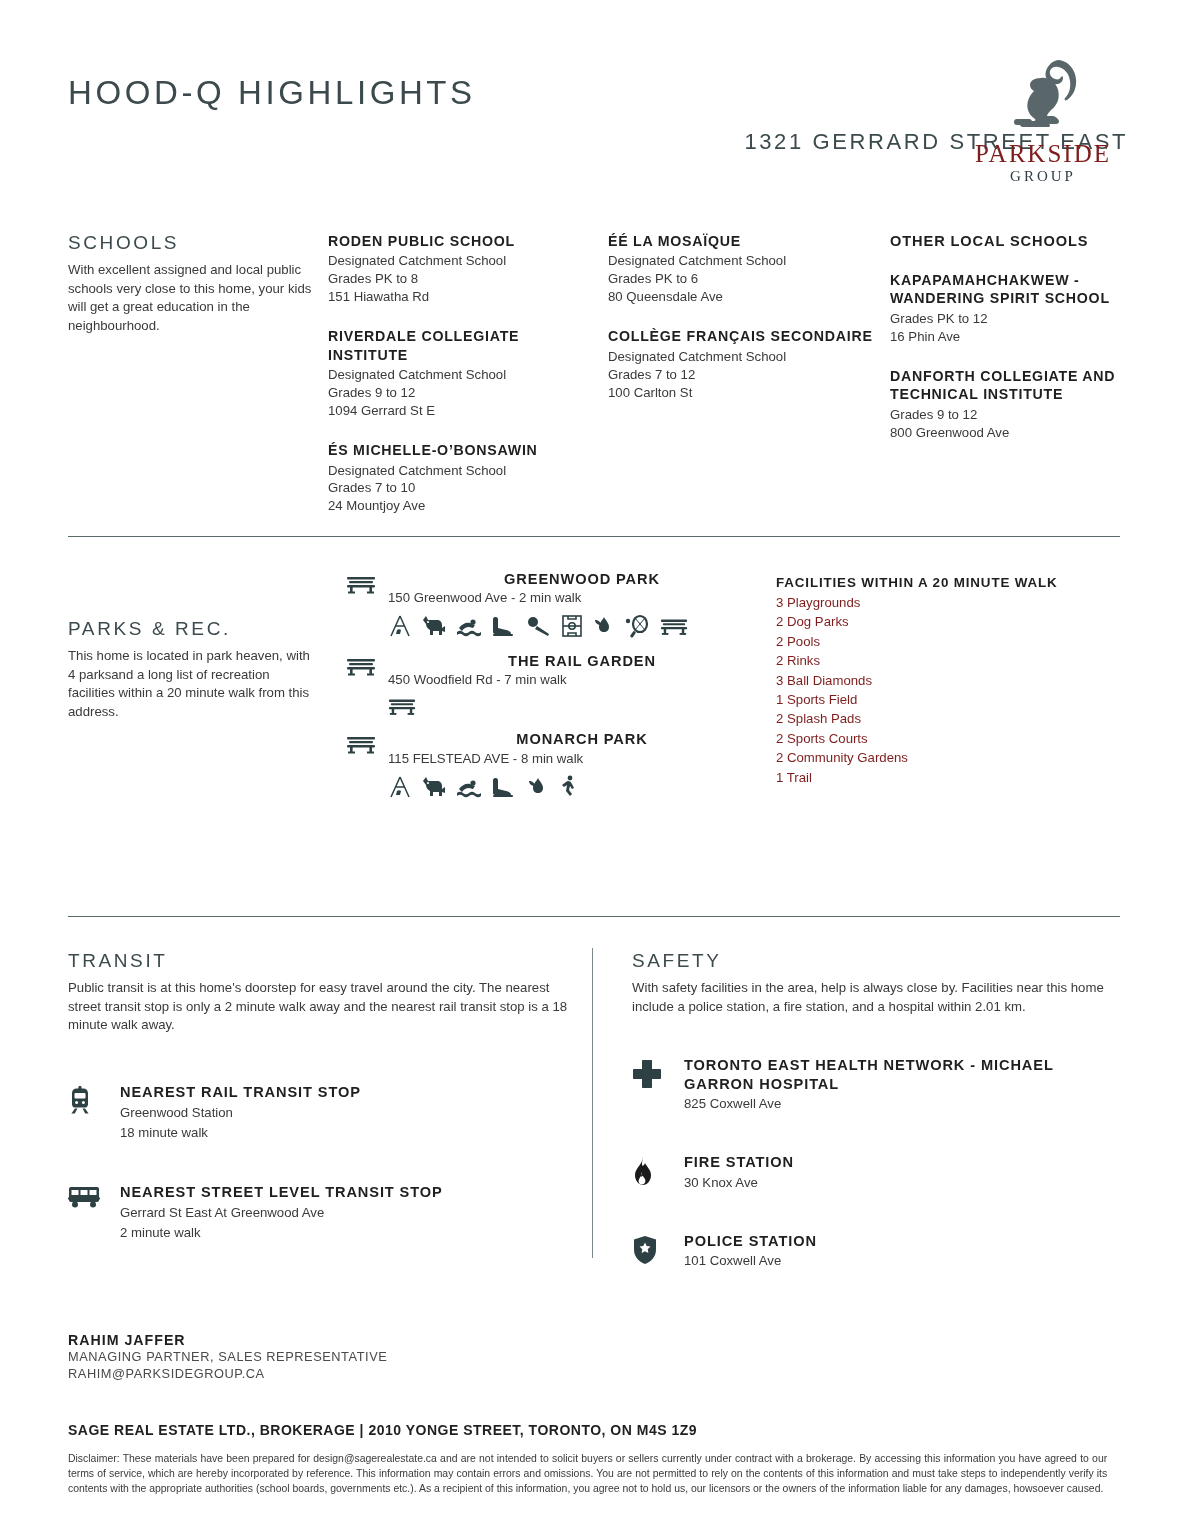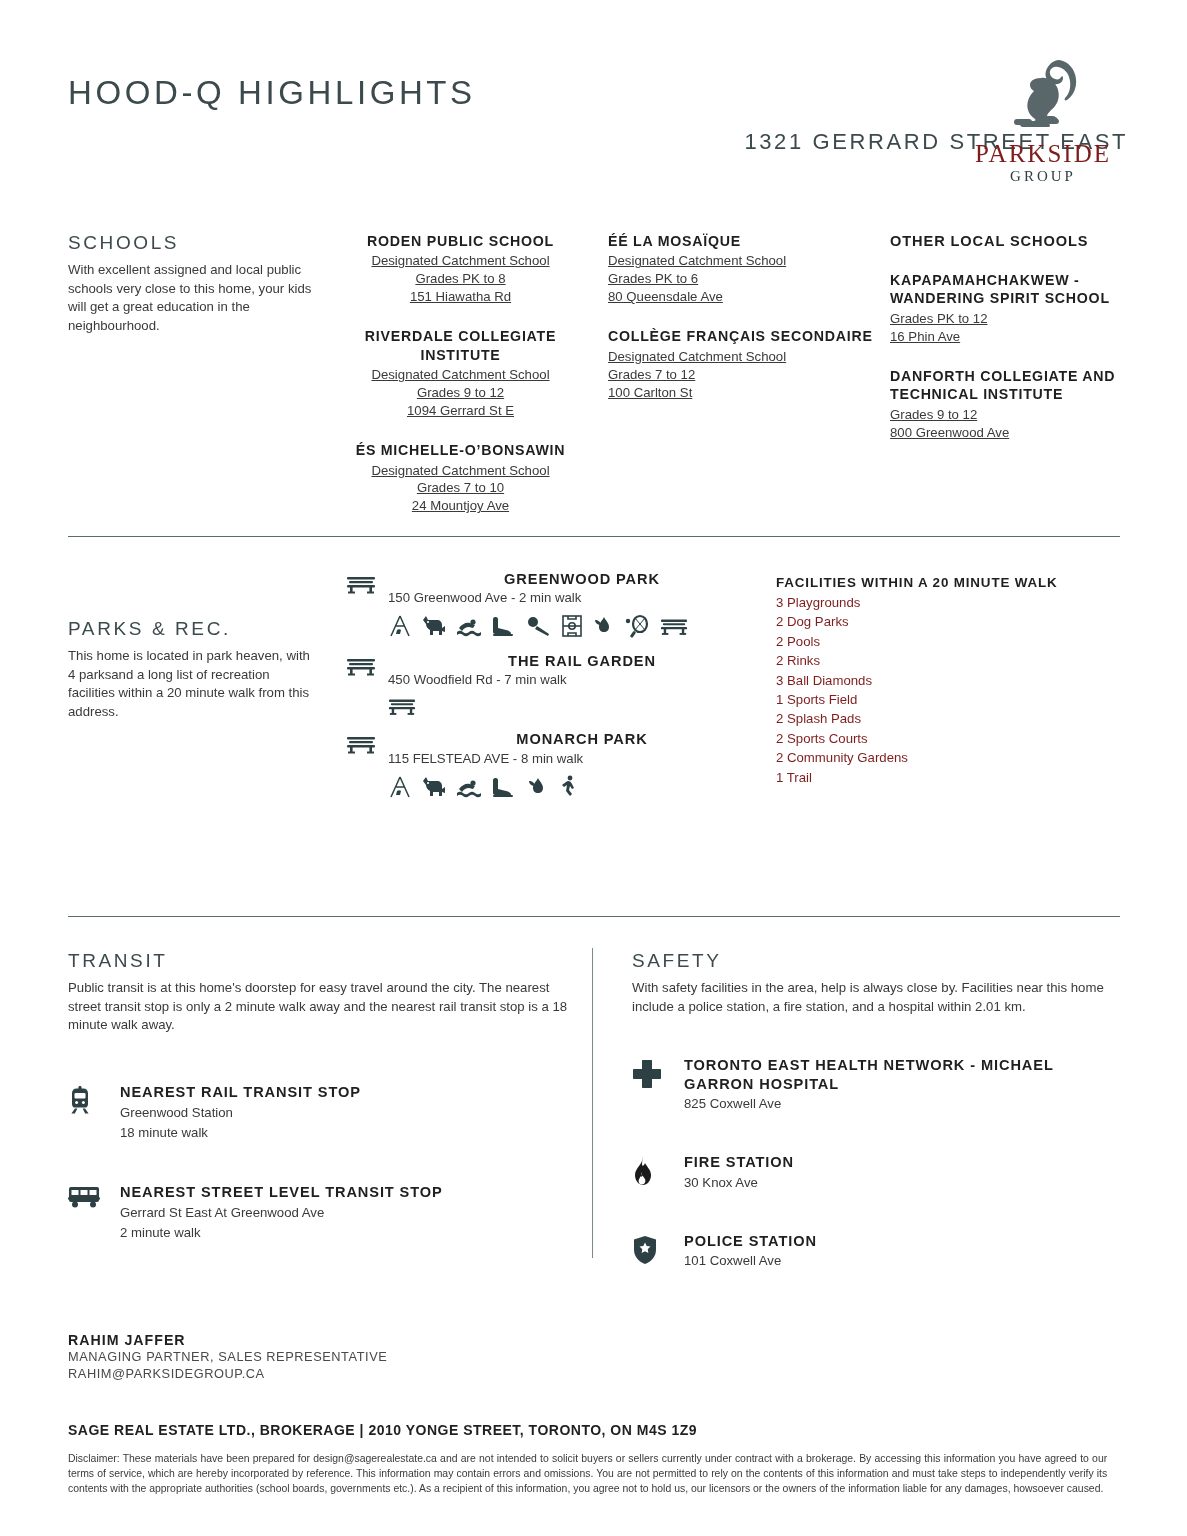--- a/index.html
+++ b/index.html
@@ -45,30 +45,30 @@
     background:#5b6a6d;
   }
   .vr {
     position:absolute; width:1px; background:#7d8a8d;
   }
 
   
   .schools { position:absolute; left:68px; top:232px; width:1060px; }
   .sch-col { position:absolute; top:0; }
   .sch-c0 { left:0px;   width:245px; }
-  .sch-c1 { left:260px; width:265px;text-align:center; }
+  .sch-c1 { left:260px; width:265px; }
   .sch-c2 { left:540px; width:265px; }
   .sch-c3 { left:822px; width:265px; }
 
   .sch-entry { margin-bottom:21px; }
   .sch-name {
     font-size:14.2px; font-weight:700; letter-spacing:0.75px;
     color:#1f1f1f; line-height:1.30; margin-bottom:2px;
   }
-  .sch-line { font-size:13.2px; line-height:1.36; color:#3a3a3a;text-decoration:underline; }
+  .sch-line { font-size:13.2px; line-height:1.36; color:#3a3a3a; }
 
   
   .parks { position:absolute; left:68px; top:570px; width:1060px; }
   .park-intro { width:250px;margin-top:48px; }
   .park-list { position:absolute; left:278px; top:0px; width:430px; }
   .park-item { margin-bottom:8px; }
   .park-row { display:flex; align-items:flex-start; }
   .park-bench { width:42px; padding-top:4px; flex:0 0 42px; }
   .park-text { flex:1; }
   .park-name {

